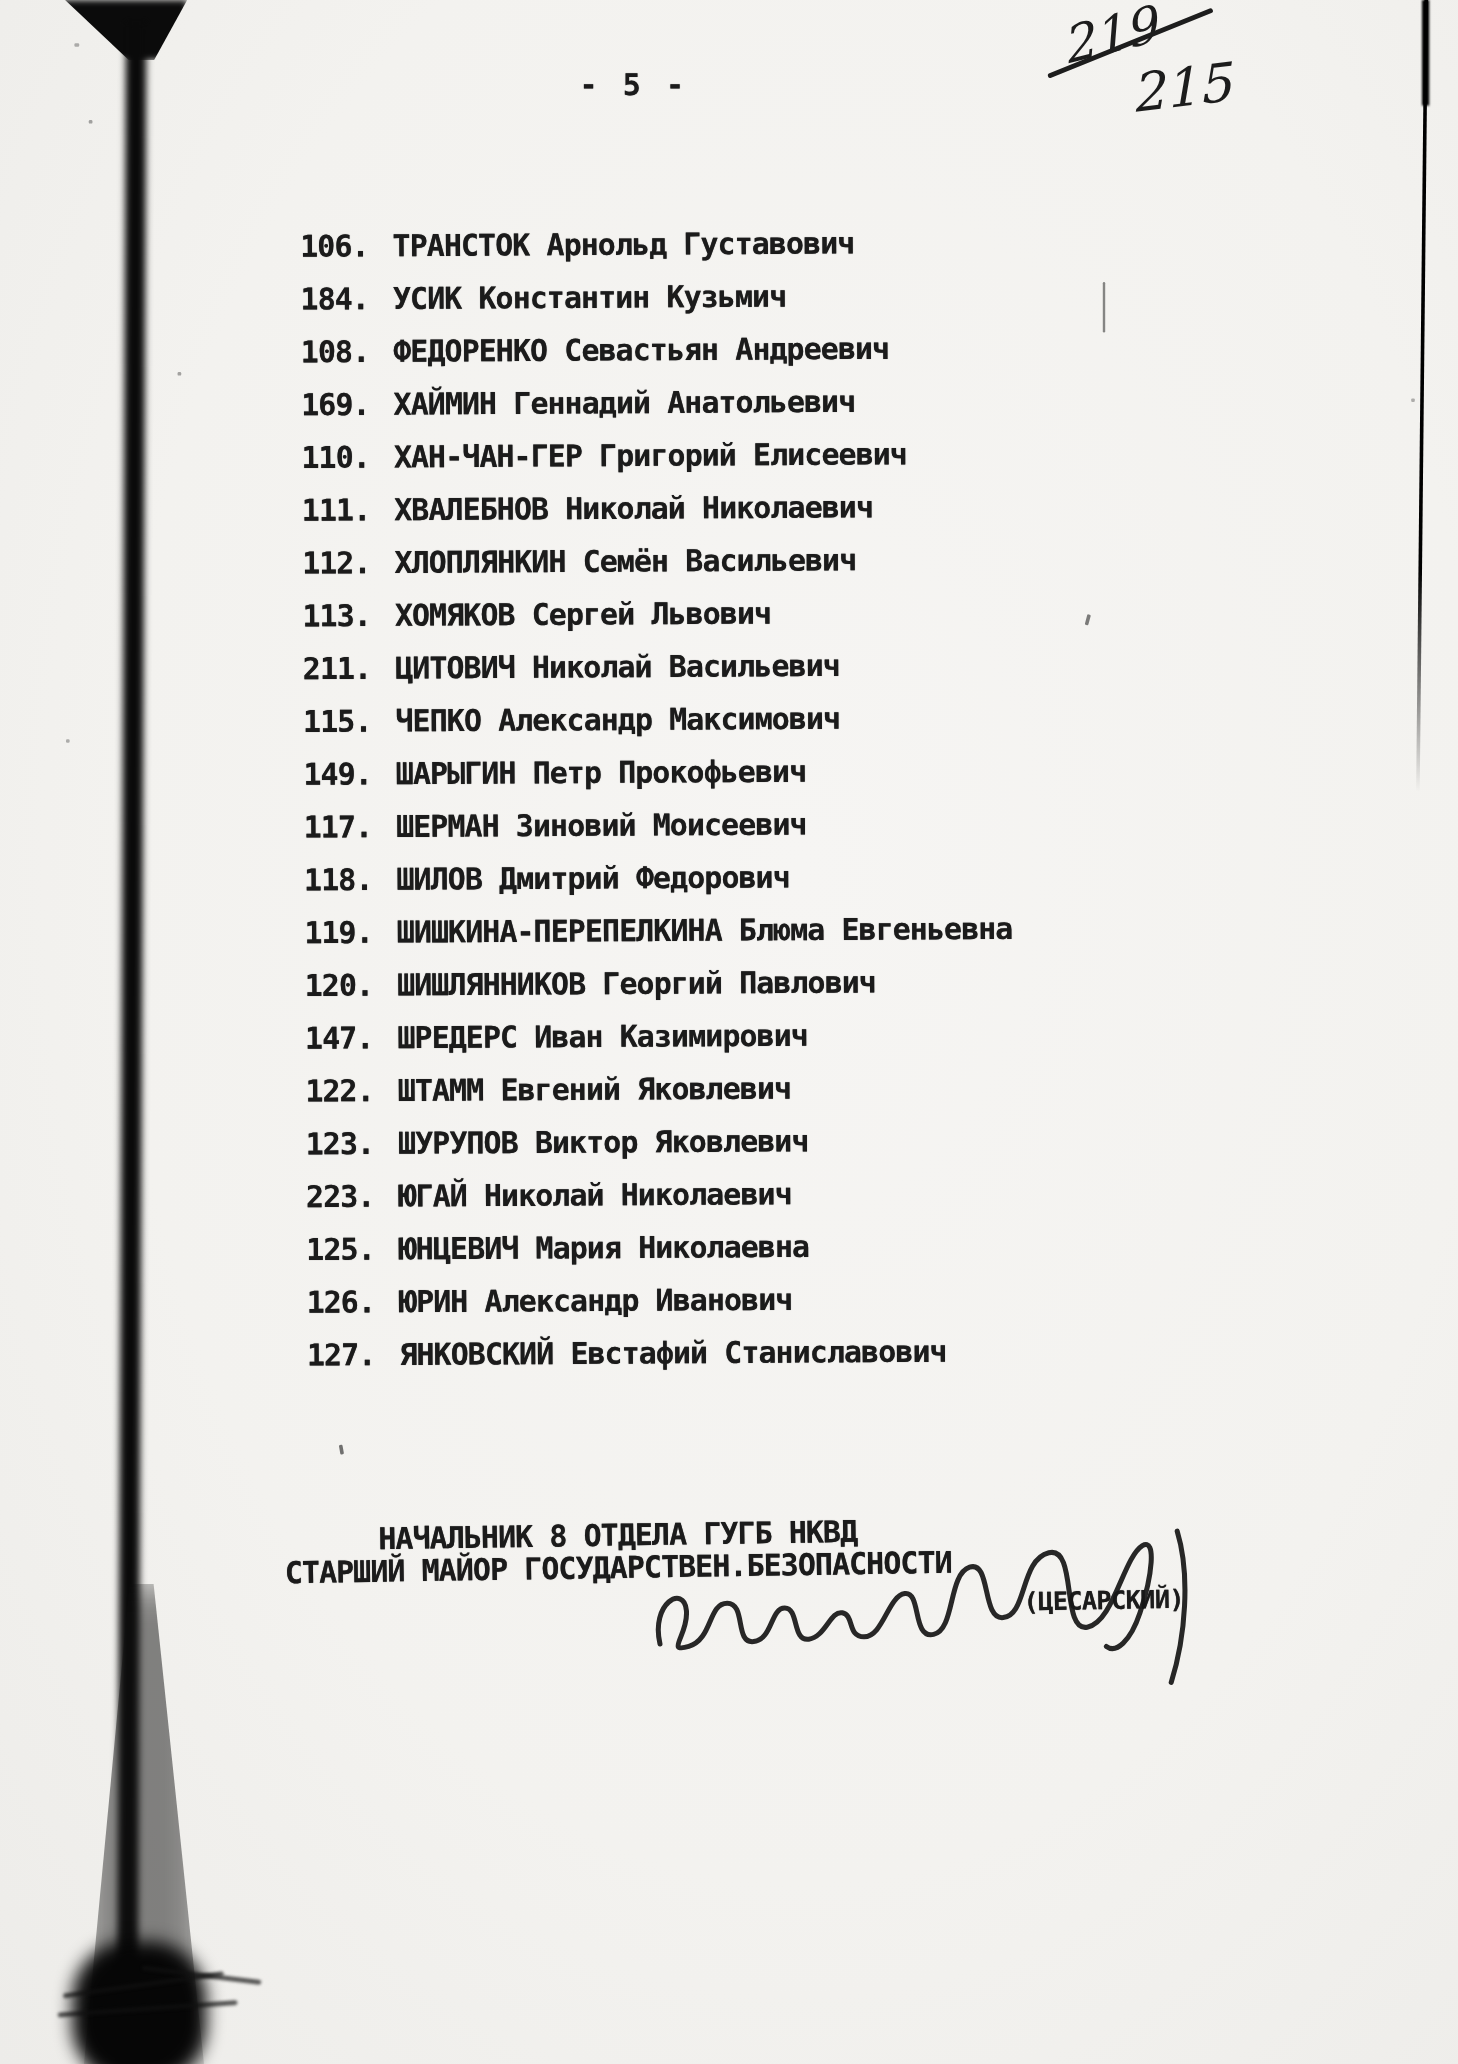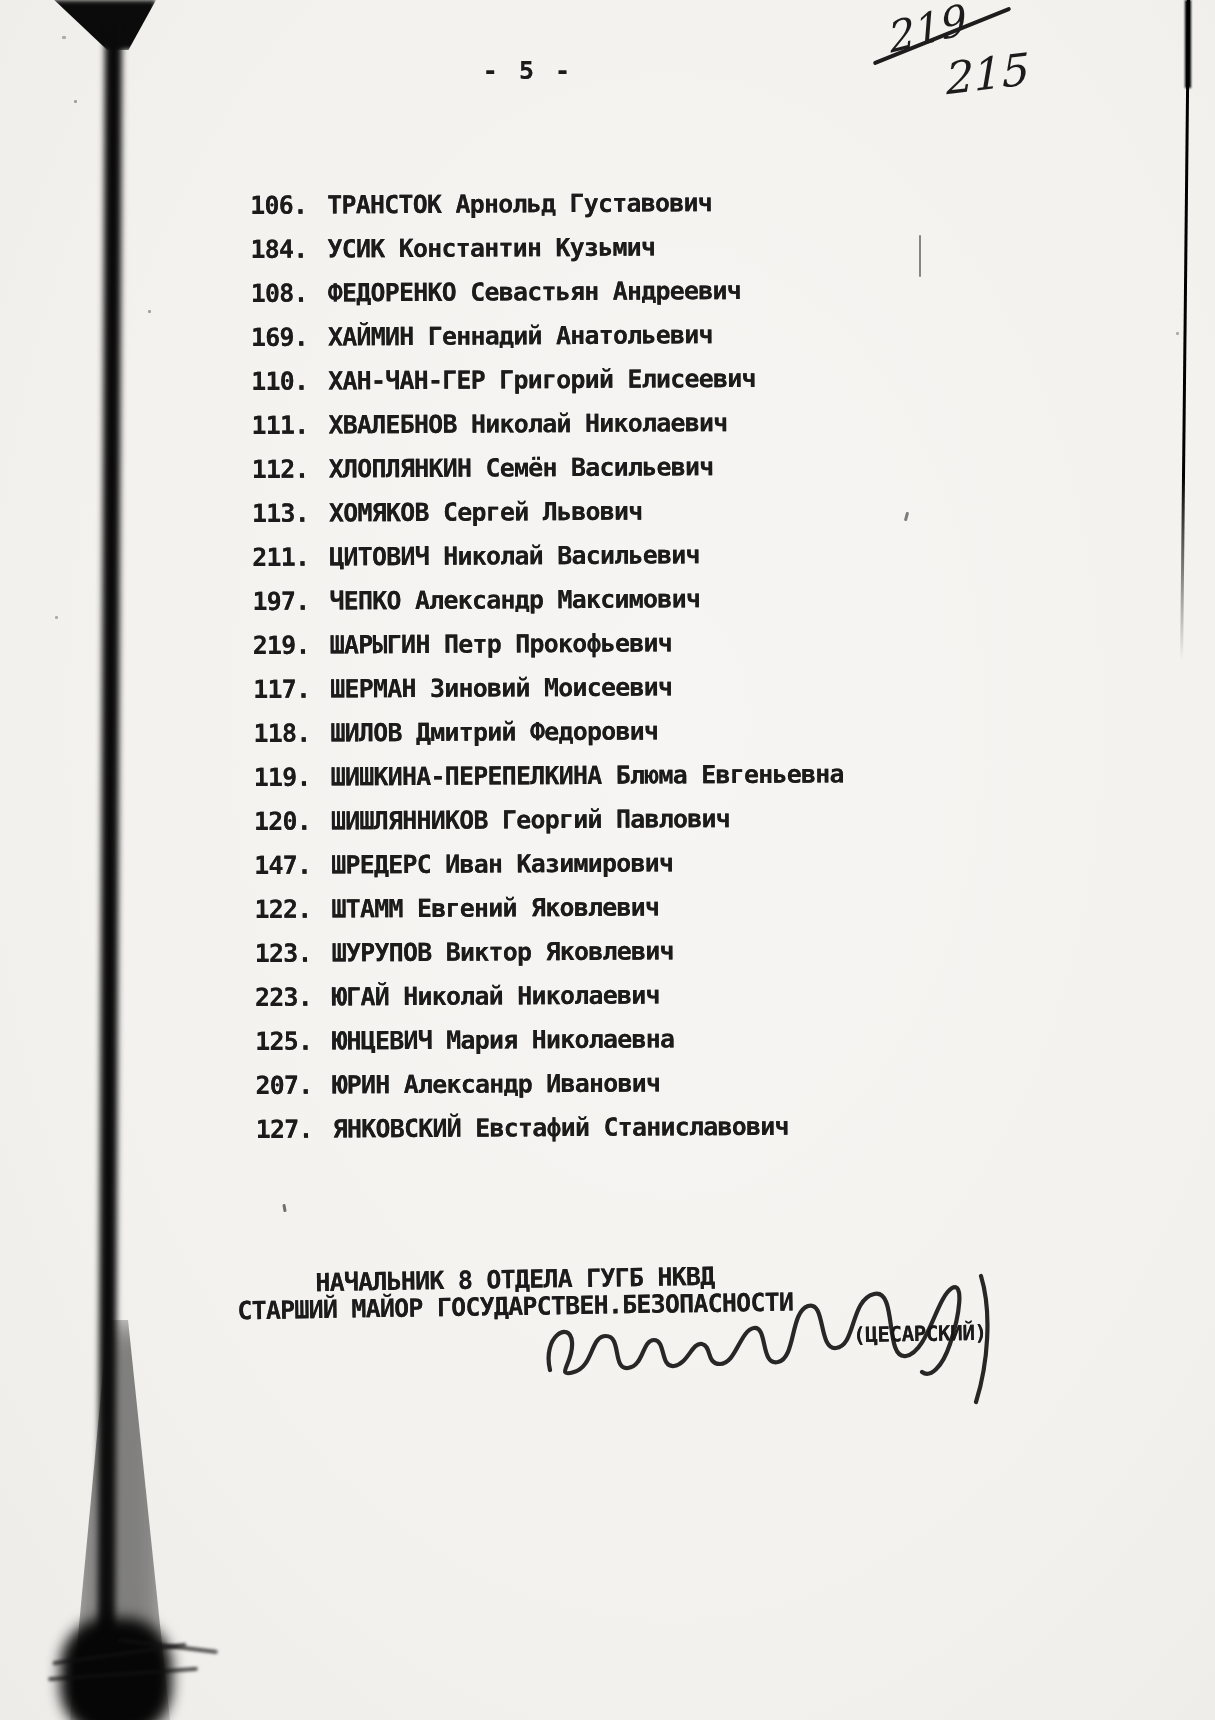--- a/index.html
+++ b/index.html
@@ -153,26 +153,26 @@
       <span class="num">113.</span>
       <span class="nm">ХОМЯКОВ Сергей Львович</span>
     </div>
 
     <div class="row type">
       <span class="num">211.</span>
       <span class="nm">ЦИТОВИЧ Николай Васильевич</span>
     </div>
 
     <div class="row type">
-      <span class="num">197.</span>
+      <span class="num">115.</span>
       <span class="nm">ЧЕПКО Александр Максимович</span>
     </div>
 
     <div class="row type">
-      <span class="num">219.</span>
+      <span class="num">149.</span>
       <span class="nm">ШАРЫГИН Петр Прокофьевич</span>
     </div>
 
     <div class="row type">
       <span class="num">117.</span>
       <span class="nm">ШЕРМАН Зиновий Моисеевич</span>
     </div>
 
     <div class="row type">
       <span class="num">118.</span>
@@ -208,21 +208,21 @@
       <span class="num">223.</span>
       <span class="nm">ЮГАЙ Николай Николаевич</span>
     </div>
 
     <div class="row type">
       <span class="num">125.</span>
       <span class="nm">ЮНЦЕВИЧ Мария Николаевна</span>
     </div>
 
     <div class="row type">
-      <span class="num">207.</span>
+      <span class="num">126.</span>
       <span class="nm">ЮРИН Александр Иванович</span>
     </div>
 
     <div class="row type">
       <span class="num">127.</span>
       <span class="nm">ЯНКОВСКИЙ Евстафий Станиславович</span>
     </div>
   </div>
 
 <div class="type sig-block">

